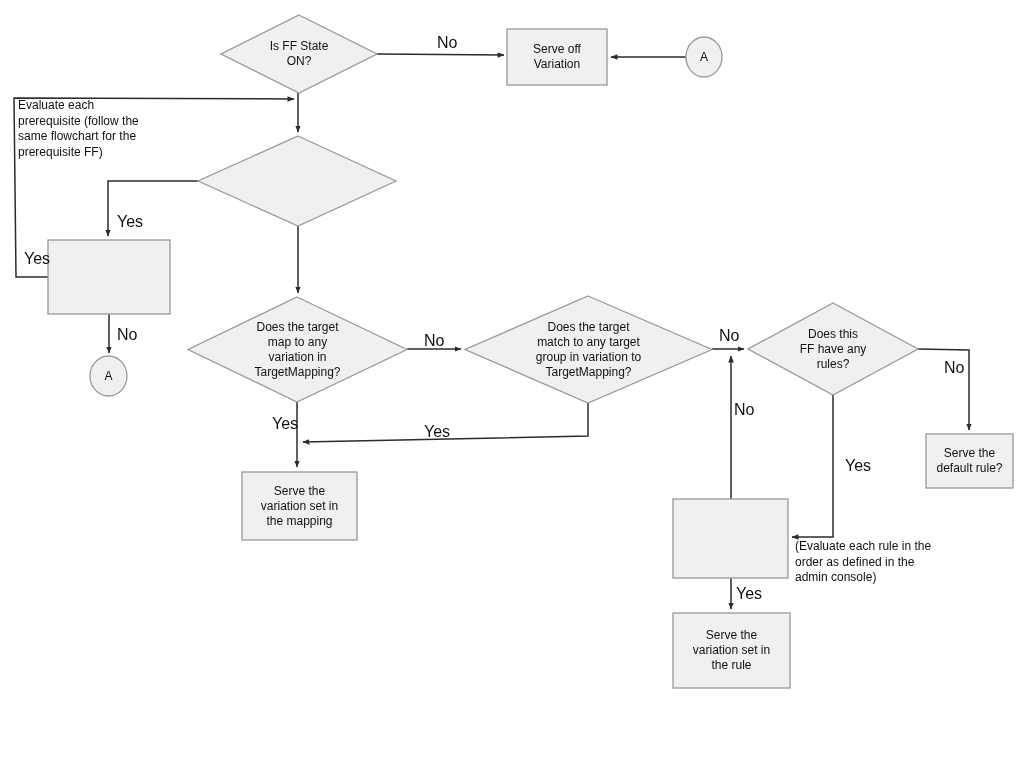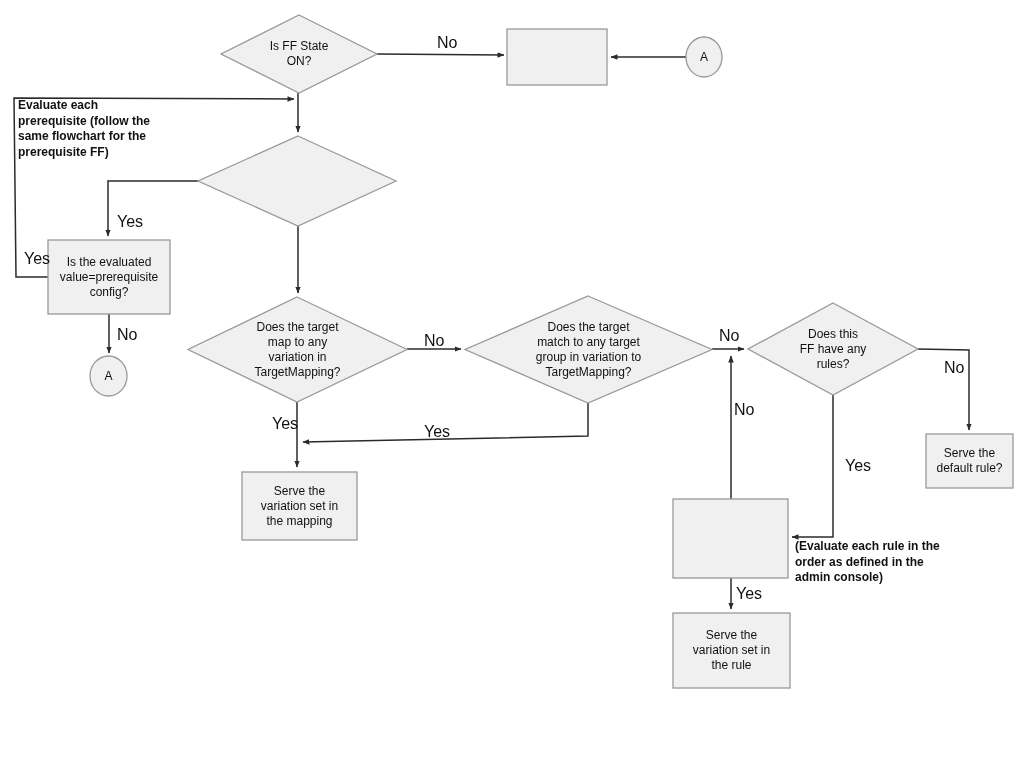--- a/index.html
+++ b/index.html
@@ -37,21 +37,20 @@
     white-space:nowrap;
     pointer-events:none;
   }
   .annotation{
     position:absolute;
     font-size:12px;line-height:15.5px;
     color:var(--text-color);
     text-align:left;
     white-space:pre-line;
     pointer-events:none;
-    font-weight:bold;
   }
 </style>
 </head>
 <body>
 
 <div class="canvas">
 
   <svg width="1024" height="768" viewBox="0 0 1024 768">
     <defs>
       <marker id="arrow" markerUnits="userSpaceOnUse" markerWidth="9" markerHeight="8" refX="6.5" refY="2.8" orient="auto">
@@ -85,24 +84,23 @@
     <polygon class="shape" points="588,296 712,349.5 588,403 465,349.5"></polygon>
     <polygon class="shape" points="833,303 918,349 833,395 748,349"></polygon>
     <rect class="shape" x="926" y="434" width="87" height="54"></rect>
     <rect class="shape" x="673" y="499" width="115" height="79"></rect>
     <rect class="shape" x="673" y="613" width="117" height="75"></rect>
     <rect class="shape" x="242" y="472" width="115" height="68"></rect>
   </svg>
 
   <div class="node-text" style="left:221px;top:15px;width:156px;height:78px">Is FF State
 ON?</div>
+  <div class="node-text" style="left:507px;top:29px;width:100px;height:56px">Serve off
+Variation</div>
   <div class="node-text" style="left:686px;top:37px;width:36px;height:40px">A</div>
-  <div class="node-text" style="left:48px;top:240px;width:122px;height:74px">Is the evaluated
-value=prerequisite
-config?</div>
   <div class="node-text" style="left:90px;top:356px;width:37px;height:40px">A</div>
   <div class="node-text" style="left:188px;top:297px;width:219px;height:105px">Does the target
 map to any
 variation in
 TargetMapping?</div>
   <div class="node-text" style="left:465px;top:296px;width:247px;height:107px">Does the target
 match to any target
 group in variation to
 TargetMapping?</div>
   <div class="node-text" style="left:748px;top:303px;width:170px;height:92px">Does this

